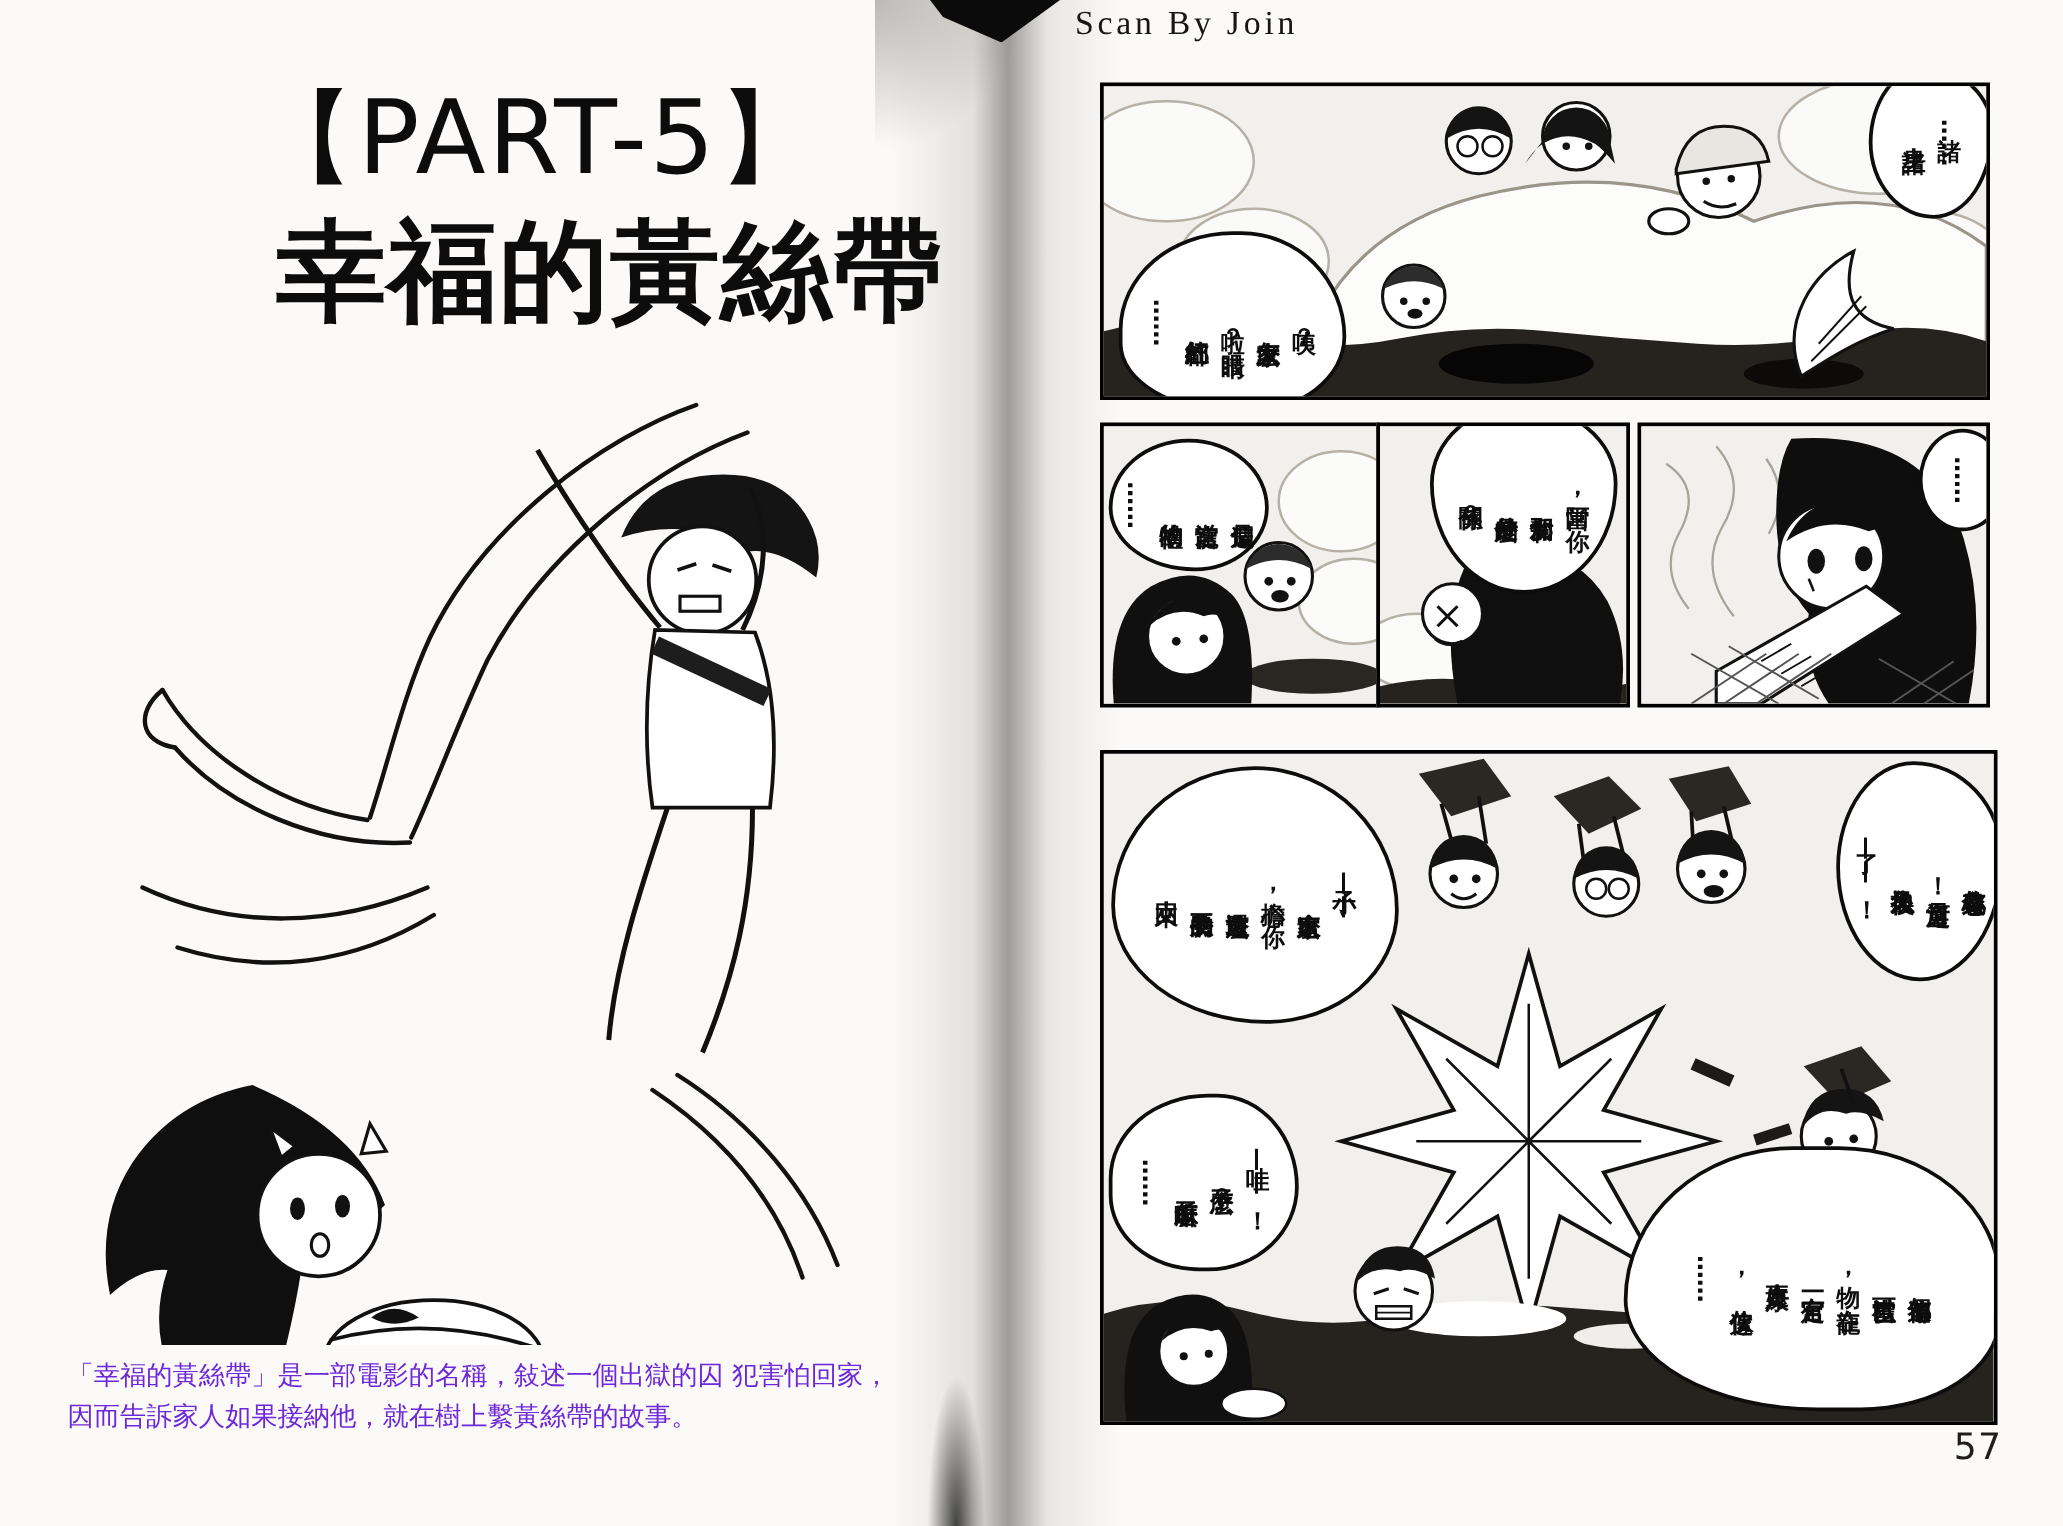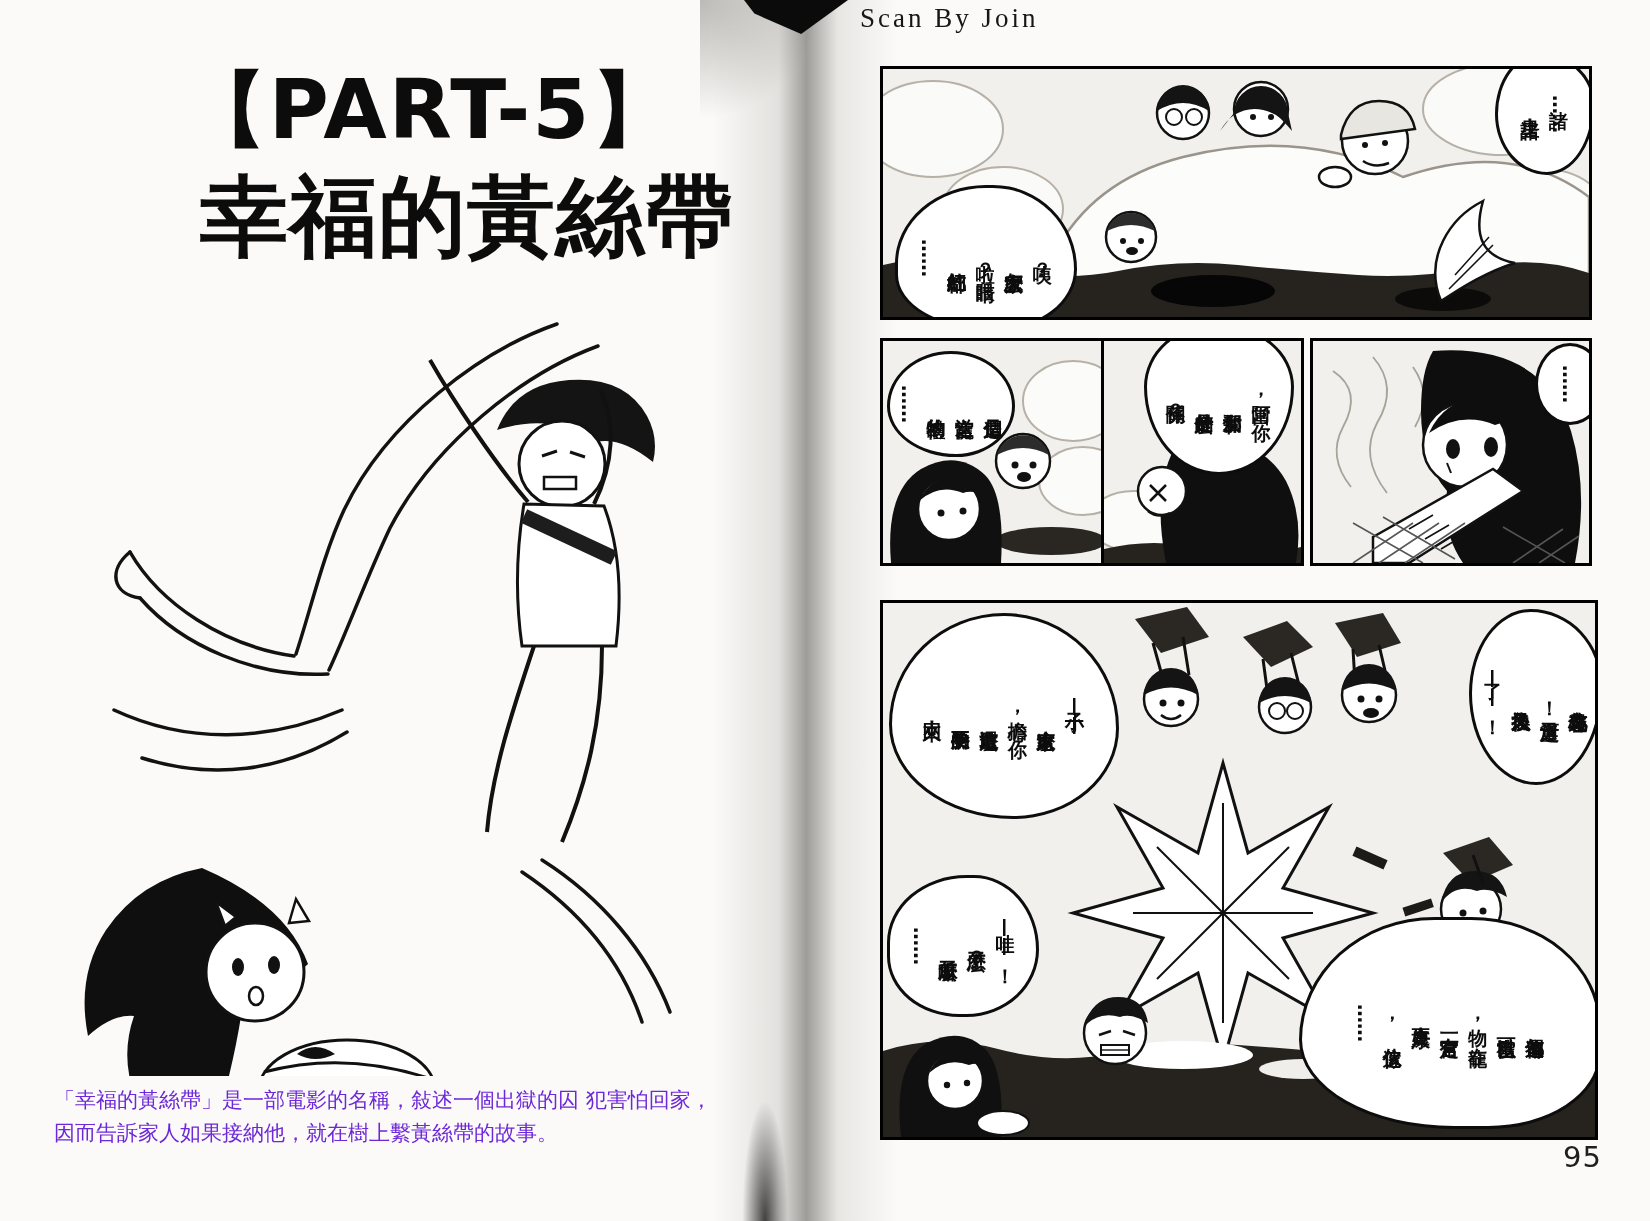--- a/index.html
+++ b/index.html
@@ -12,22 +12,22 @@
           background:linear-gradient(90deg,rgba(60,55,48,0) 0%,rgba(60,55,48,0.13) 36%,
                      rgba(30,27,23,0.42) 51%,rgba(60,55,48,0.10) 68%,rgba(60,55,48,0) 100%);}
   .gutter-smudge{position:absolute;left:742px;top:1100px;width:46px;height:121px;
           background:radial-gradient(ellipse at 50% 100%,rgba(10,10,10,0.75),rgba(10,10,10,0) 70%);}
   .corner-wedge{position:absolute;left:744px;top:0;width:104px;height:34px;background:#0b0b0b;
           clip-path:polygon(0 0,100% 0,55% 100%,10% 40%);}
   .topleft-shade{position:absolute;left:700px;top:0;width:120px;height:120px;
           background:radial-gradient(ellipse at 0% 0%,rgba(70,65,58,0.35),rgba(70,65,58,0) 70%);}
   
   .part-label{position:absolute;left:150px;top:56px;width:560px;text-align:center;
-              font-size:82px;font-weight:bold;letter-spacing:2px;color:#0c0c0c;}
-  .chapter-title{position:absolute;left:200px;top:158px;width:555px;text-align:left;
+              font-size:82px;font-weight:normal;letter-spacing:2px;color:#0c0c0c;}
+  .chapter-title{position:absolute;left:200px;top:158px;width:555px;text-align:right;
               font-size:88px;font-weight:bold;letter-spacing:1px;color:#0c0c0c;}
   .illus{position:absolute;left:42px;top:312px;width:706px;height:764px;}
   .footnote{position:absolute;left:54px;top:1084px;font-size:21px;line-height:1.58;color:#6d28d9;}
   
   .panel{position:absolute;background:#f2f0ec;border:3px solid #000;box-sizing:border-box;overflow:hidden;}
   .panel svg{position:absolute;left:0;top:0;width:100%;height:100%;}
   .p1{left:880px;top:66px;width:712px;height:254px;}
   .p2{left:880px;top:338px;width:224px;height:228px;}
   .p3{left:1101px;top:338px;width:203px;height:228px;}
   .p4{left:1310px;top:338px;width:282px;height:228px;}
@@ -336,15 +336,15 @@
 ……</span></div>
       <div class="bubble b-p5-gift"><span>連這個都
 可以當禮
 物，在龍
 宮一定有
 更好康Ａ
 ，這傢伙
 ……</span></div>
     </div>
 
-    <div class="page-number">95</div>
+    <div class="page-number">57</div>
   </div>
 </div>
 
 </body></html>

